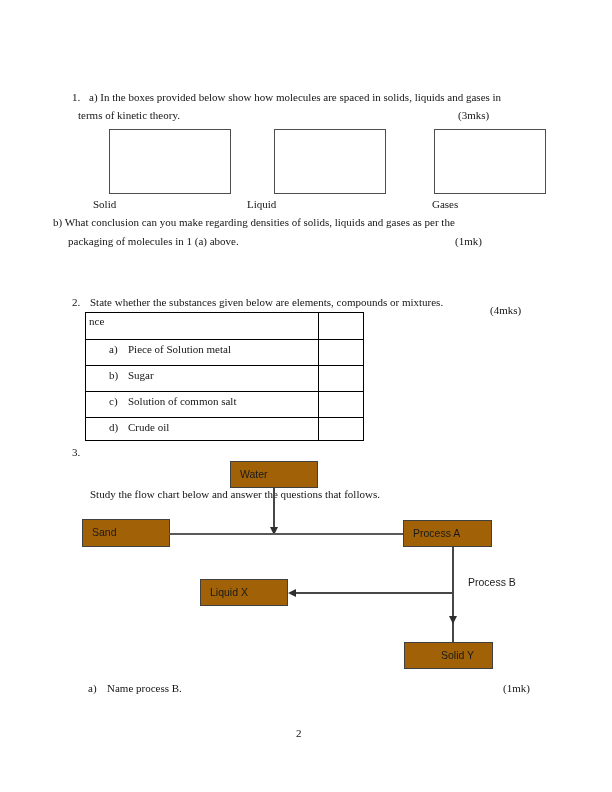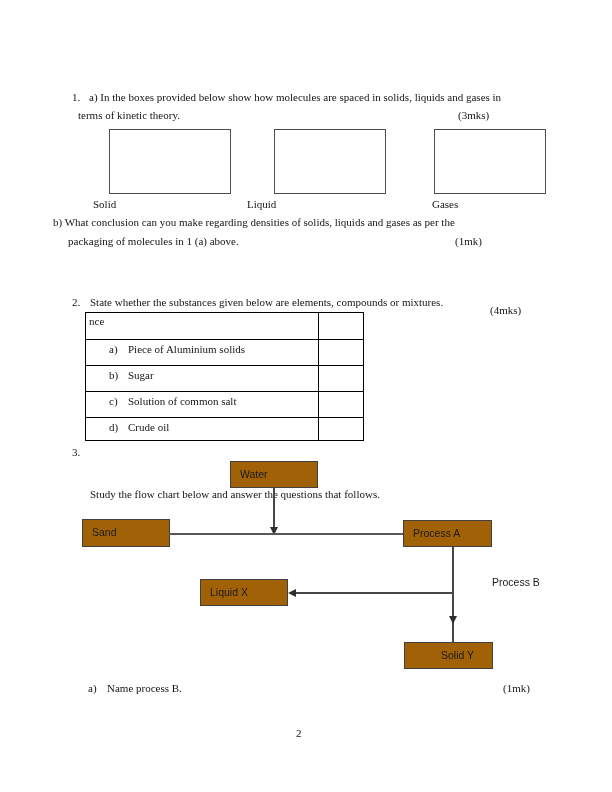--- a/index.html
+++ b/index.html
@@ -23,21 +23,21 @@
           color:#1a1a1a; padding:6px 0 0 9px; }
   .fline { position:absolute; background:#474747; }
   .fline.thick { background:#595959; }
   .ah-down { position:absolute; width:0; height:0;
              border-left:4px solid transparent; border-right:4px solid transparent;
              border-top:8px solid #2e2e2e; }
   .ah-left { position:absolute; width:0; height:0;
              border-top:4px solid transparent; border-bottom:4px solid transparent;
              border-right:8px solid #2e2e2e; }
   .flabel { position:absolute; font-family:"Liberation Sans", sans-serif;
-            font-size:10.5px; line-height:12px; color:#1a1a1a; white-space:nowrap;margin-left:24px; }
+            font-size:10.5px; line-height:12px; color:#1a1a1a; white-space:nowrap; }
 </style>
 </head>
 <body>
 
 <div class="page">
 
   <div class="t" style="left:72px; top:90px;">1.</div>
   <div class="t" style="left:89px; top:90px;">a) In the boxes provided below show how molecules are spaced in solids, liquids and gases in</div>
   <div class="t" style="left:78px; top:108px;">terms of kinetic theory.</div>
   <div class="t" style="left:458px; top:108px;">(3mks)</div>
@@ -61,21 +61,21 @@
   <div class="tbl">
     <div class="vline"></div>
     <div class="hline" style="top:26px;"></div>
     <div class="hline" style="top:52px;"></div>
     <div class="hline" style="top:78px;"></div>
     <div class="hline" style="top:104px;"></div>
 
     <div class="cell-text" style="left:3px; top:2px;">nce</div>
 
     <div class="cell-text" style="left:23px; top:30px;">
-      <span class="marker">a)</span><span>Piece of Aluminium solids</span>
+      <span class="marker">a)</span><span>Piece of Solution metal</span>
     </div>
     <div class="cell-text" style="left:23px; top:56px;">
       <span class="marker">b)</span><span>Sugar</span>
     </div>
     <div class="cell-text" style="left:23px; top:82px;">
       <span class="marker">c)</span><span>Solution of common salt</span>
     </div>
     <div class="cell-text" style="left:23px; top:108px;">
       <span class="marker">d)</span><span>Crude oil</span>
     </div>

